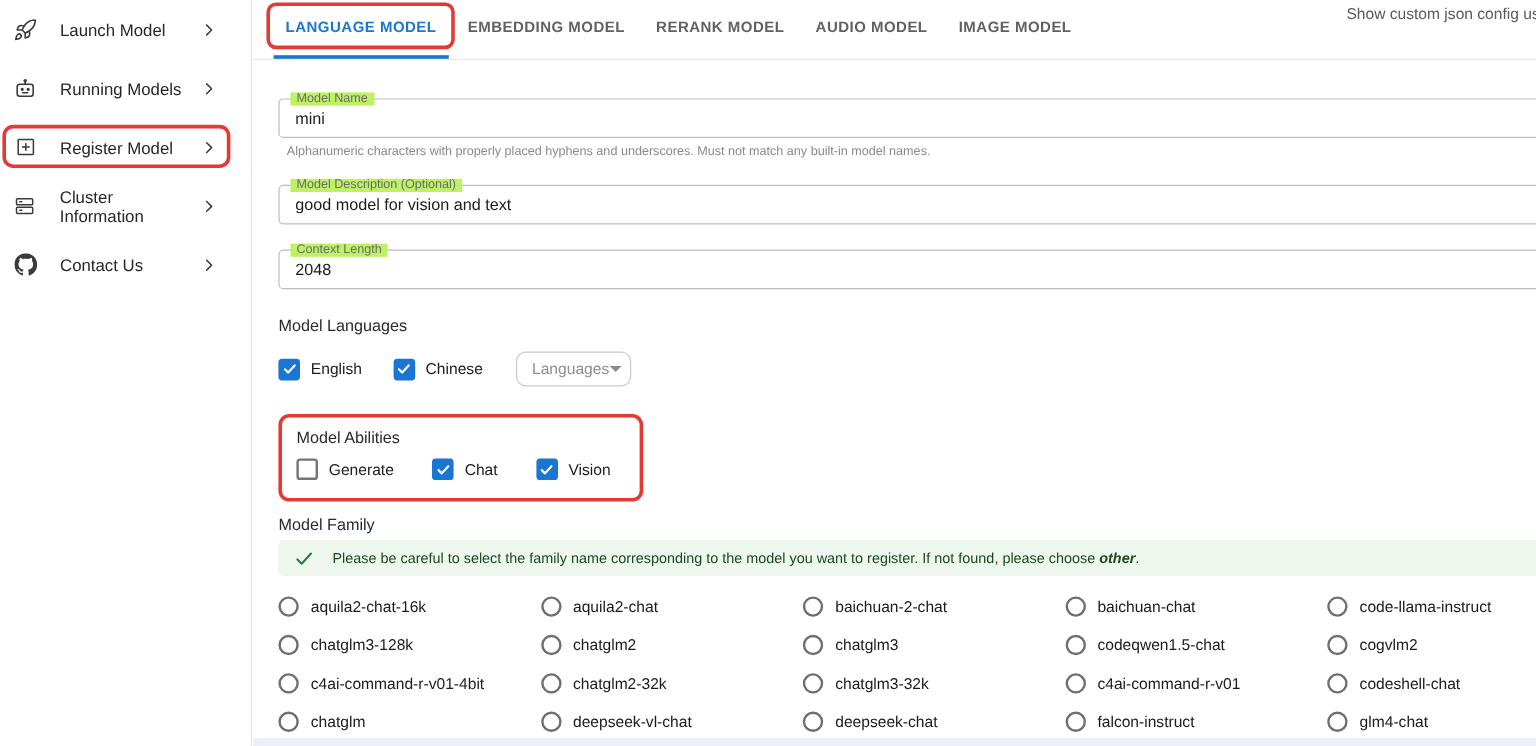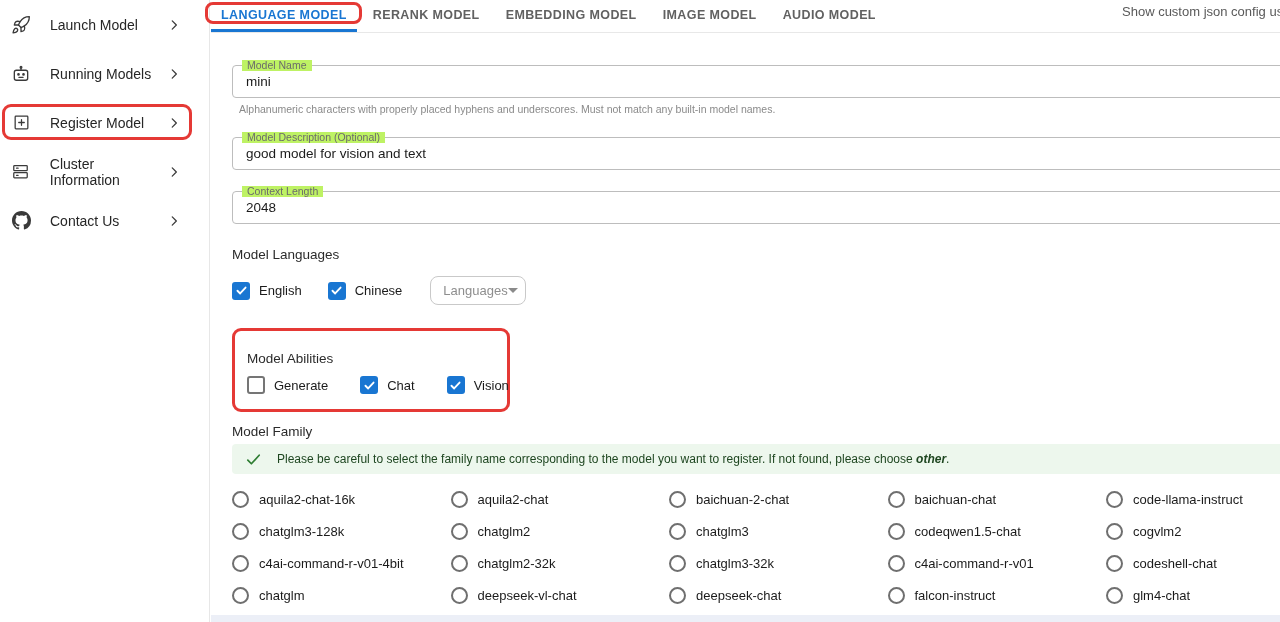--- a/index.html
+++ b/index.html
@@ -29,21 +29,21 @@
   .nav-item .nav-chevron { margin-left:auto; margin-right:28px; width:14px; height:14px; color:#3a3a3a; }
   .nav-item.highlighted::after {
     content:""; position:absolute; left:2px; right:17px; top:6px; bottom:7px;
     border:3px solid #e53935; border-radius:9px; pointer-events:none;
   }
 
   
   .main { position:absolute; left:211px; top:0; width:1069px; height:622px; }
 
   .tabbar {
-    display:flex; height:33px; 
+    display:flex; height:50px; padding-left:17px;
     border-bottom:1px solid #e8e8e8; align-items:stretch;
   }
   .tab {
     position:relative; padding:0 10px; margin-right:6px; display:flex; align-items:center;
     font-size:12.5px; font-weight:bold; letter-spacing:.4px; color:#616161;
     text-transform:uppercase; cursor:pointer; border-bottom:3px solid transparent;
   }
   .tab.active { color:#1976d2; border-bottom-color:#1976d2; }
   .tab.annotated::after {
     content:""; position:absolute; left:-6px; right:-5px; top:2px; bottom:5px;
@@ -88,22 +88,22 @@
 
   .lang-select {
     margin-left:28px; width:96px; height:29px; border:1px solid #c9c9c9;
     border-radius:8px; display:flex; align-items:center; padding:0 8px 0 12px;
     cursor:pointer; background:#fff;
   }
   .lang-select .sel-text { font-size:13px; color:#8e8e8e; flex:1; }
   .caret { width:0; height:0; border-left:5px solid transparent; border-right:5px solid transparent; border-top:5px solid #8a8a8a; }
 
   .abilities-box {
-    margin-top:23px; width:278px; border:3px solid #e53935; border-radius:9px;
-    padding:20px 0 15px 12px;
+    margin-top:23px; width:304px; border:3px solid #e53935; border-radius:9px;
+    padding:9px 0 15px 12px;
   }
   .abilities-box .check-row { margin-top:10px; }
 
   .family-title { margin-top:12px; }
   .alert {
     margin-top:5px; width:1072px; height:30px; background:#edf7ed; border-radius:4px;
     display:flex; align-items:center; padding-left:13px;
   }
   .alert-icon { width:17px; height:17px; color:#2e7d32; flex:0 0 auto; }
   .alert-text { margin-left:15px; font-size:12px; color:#1e4620; }
@@ -212,24 +212,24 @@
             <polyline points="9 5 16 12 9 19"></polyline>
           </svg>
       </span>
     </div>
   </aside>
 
   <main class="main">
 
     <nav class="tabbar">
       <div class="tab active annotated">LANGUAGE MODEL</div>
+      <div class="tab">EMBEDDING MODEL</div>
       <div class="tab">RERANK MODEL</div>
-      <div class="tab">EMBEDDING MODEL</div>
+      <div class="tab">AUDIO MODEL</div>
       <div class="tab">IMAGE MODEL</div>
-      <div class="tab">AUDIO MODEL</div>
     </nav>
 
     <section class="form">
 
       <div class="field mt-name">
         <span class="float-label">Model Name</span>
         <input type="text" value="mini" style="">
       </div>
       <div class="helper">Alphanumeric characters with properly placed hyphens and underscores. Must not match any built-in model names.</div>
 

